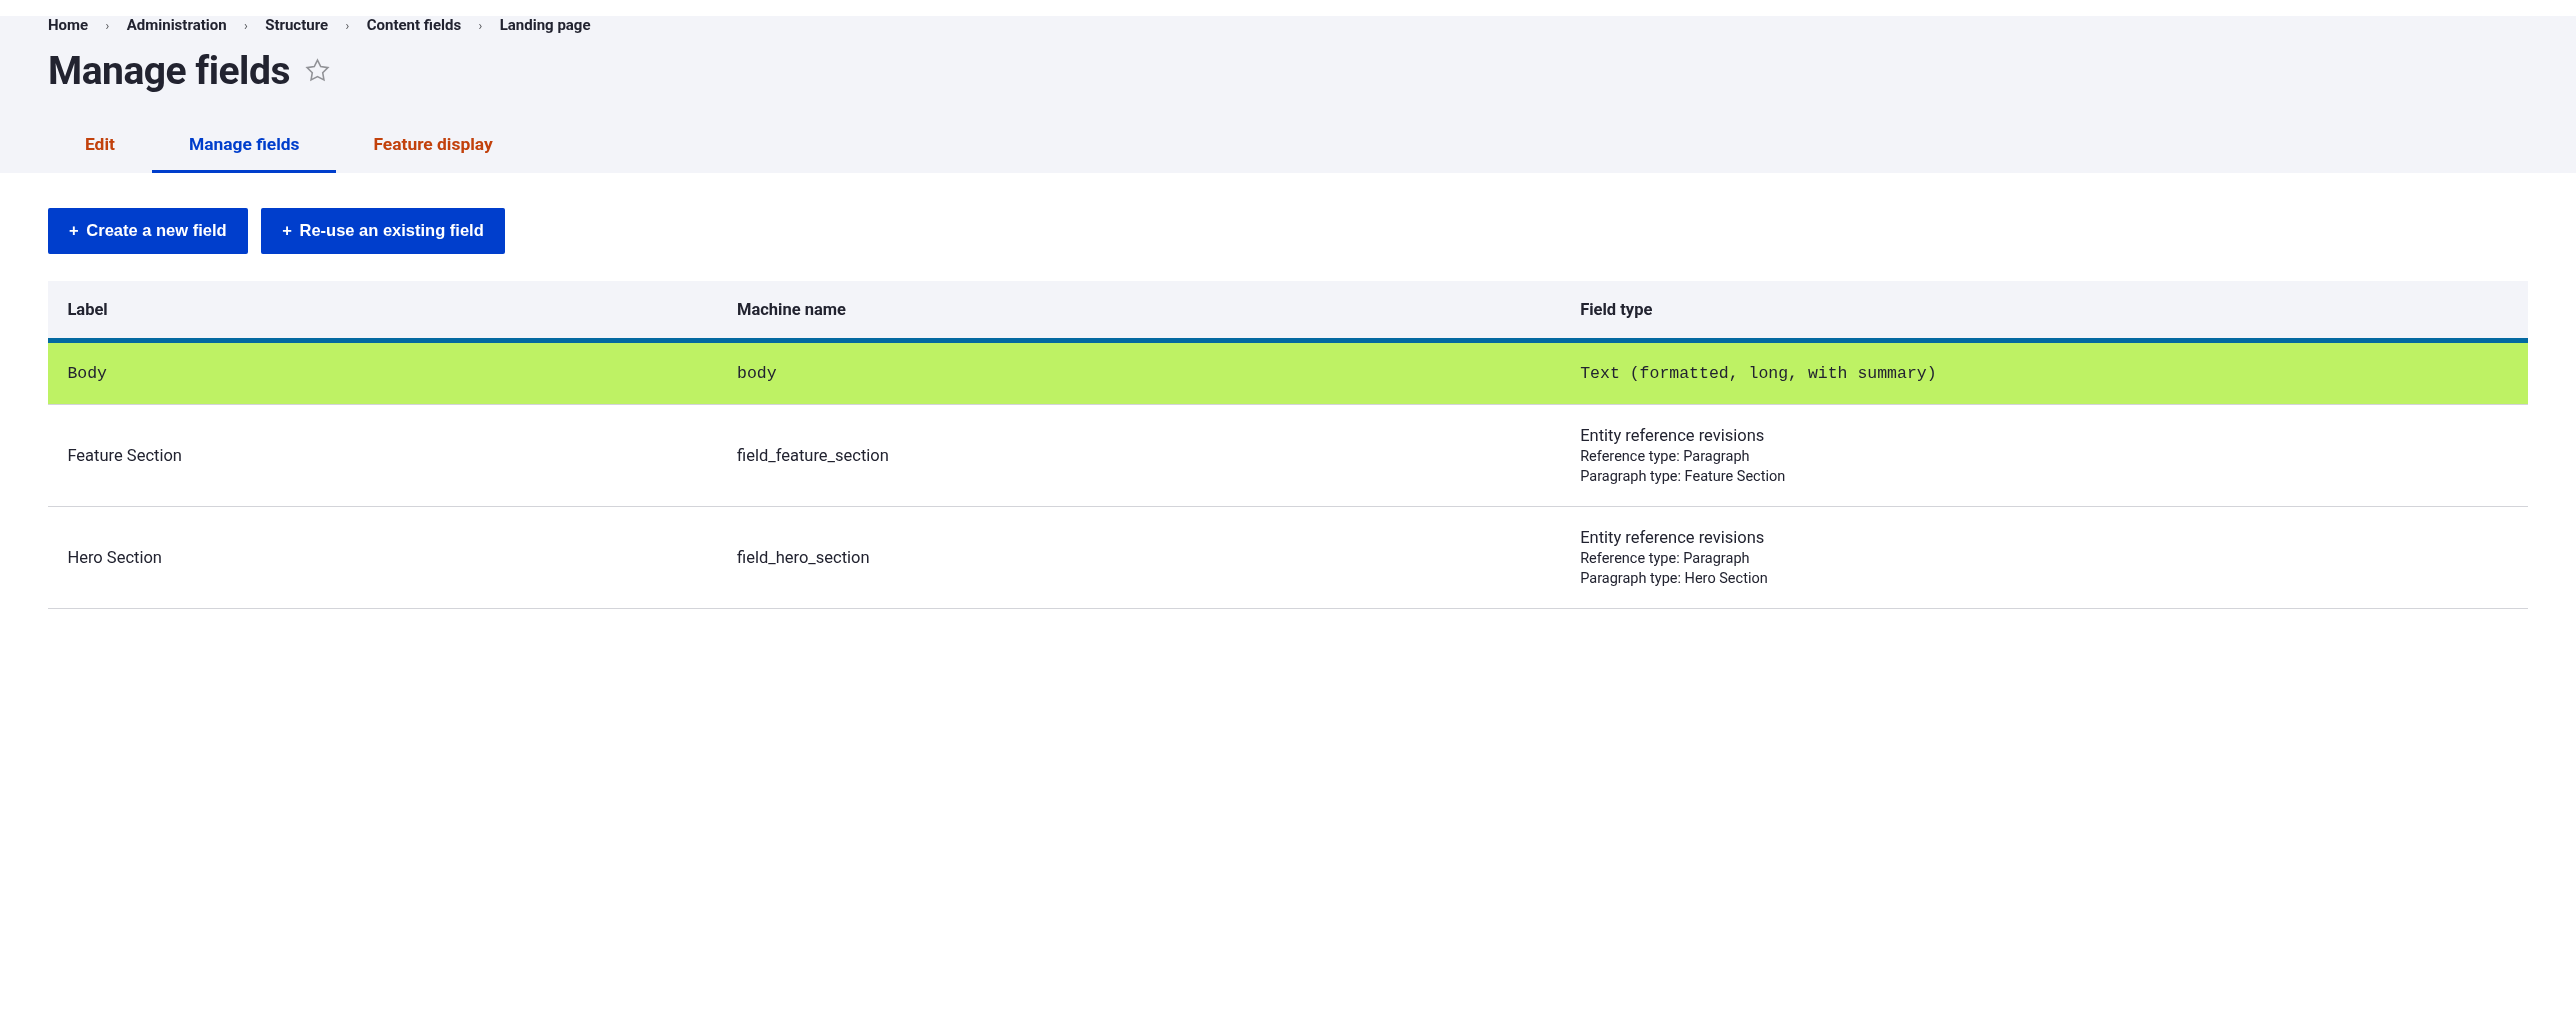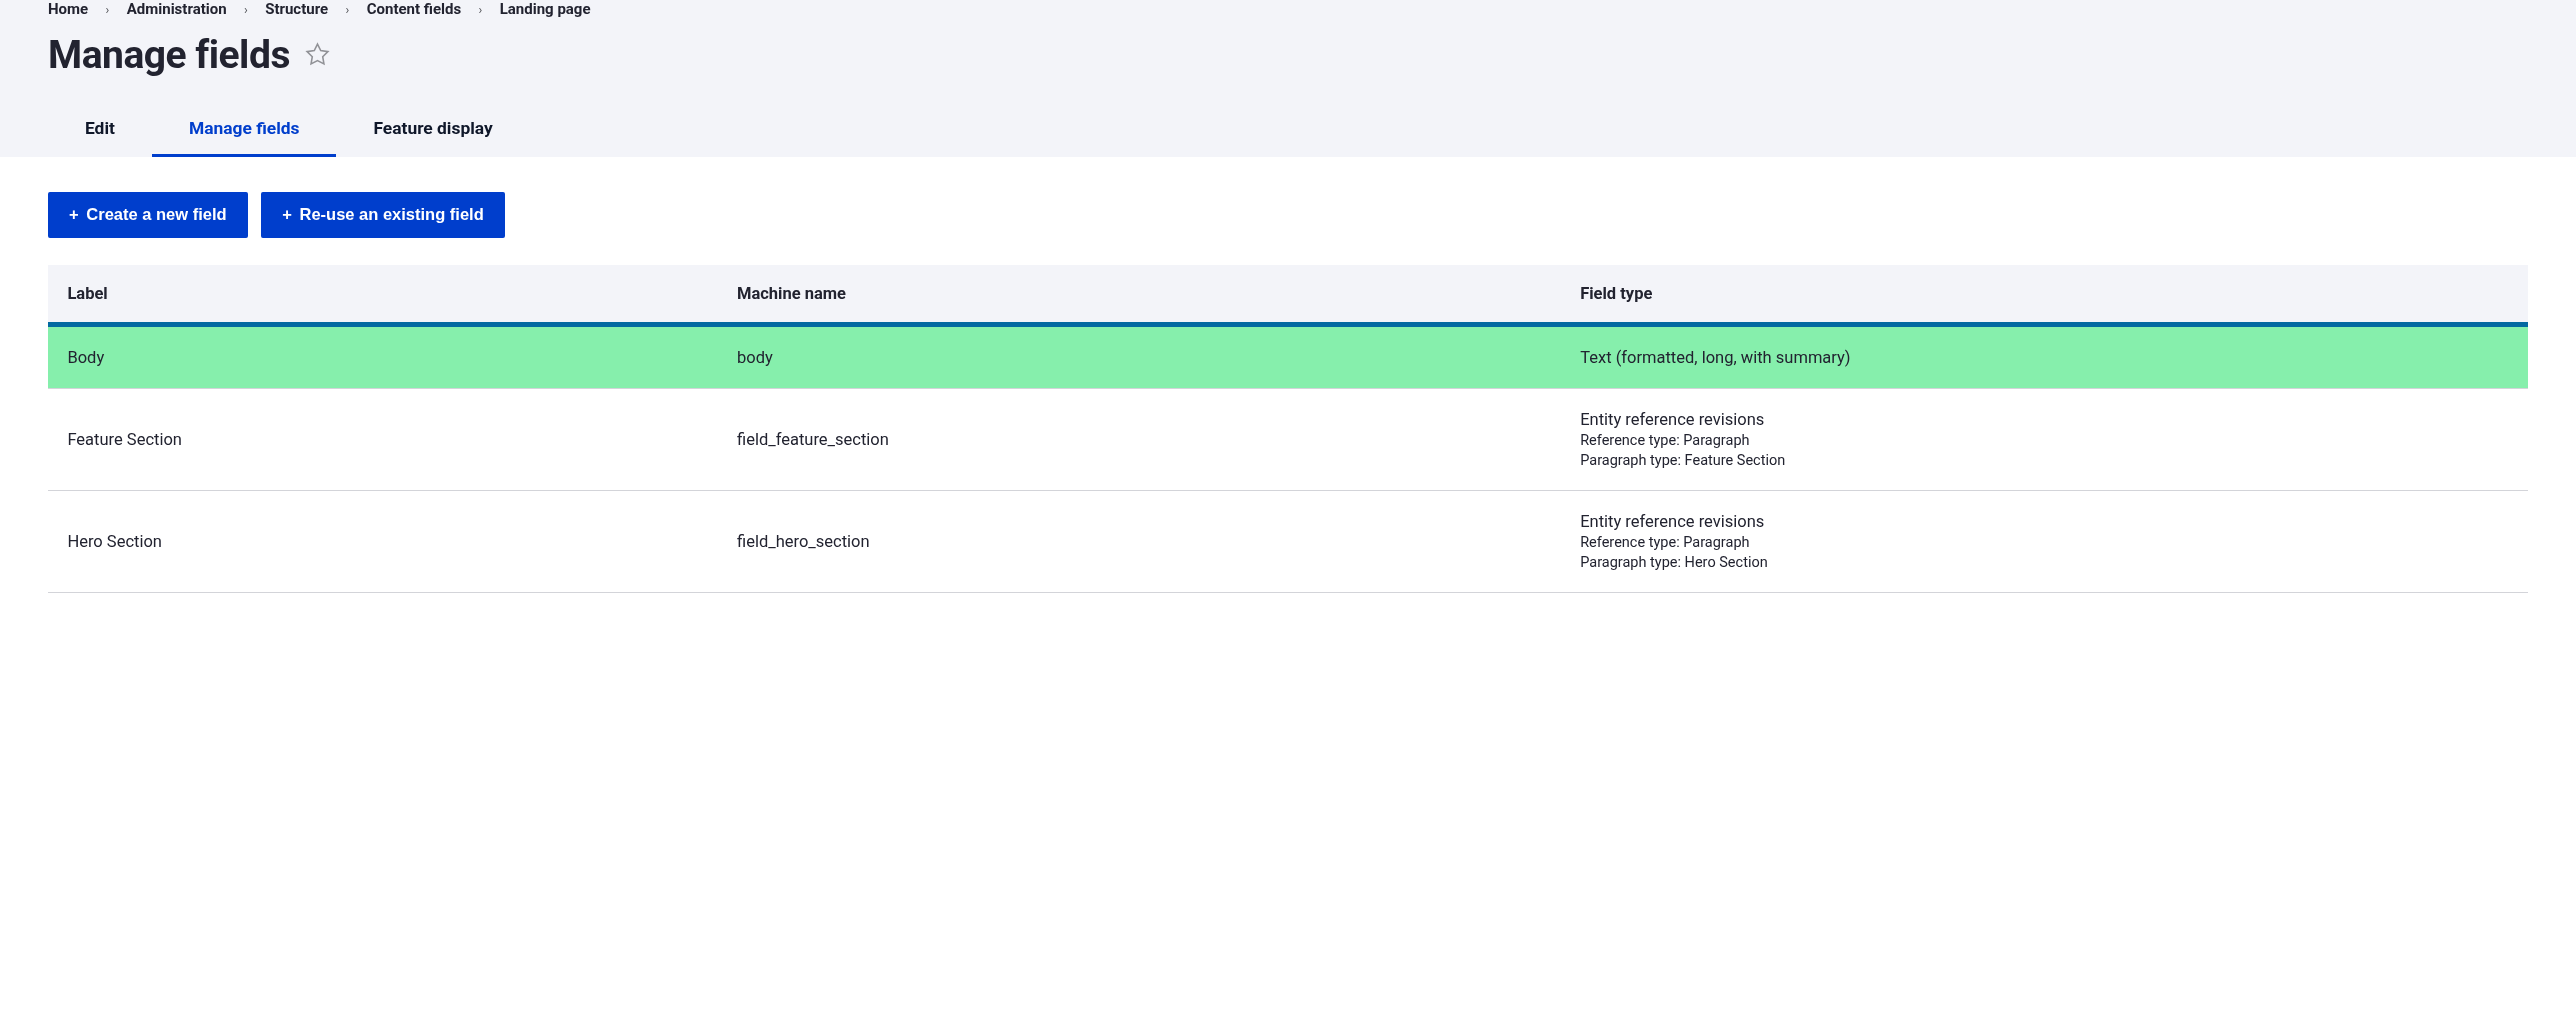--- a/index.html
+++ b/index.html
@@ -8,20 +8,21 @@
       box-sizing: border-box;
     }
     body {
       font-family: -apple-system, BlinkMacSystemFont, "Segoe UI", Roboto, Helvetica, Arial, sans-serif;
       color: #222330;
       background: #fff;
     }
     .top-region {
       background: #f3f4f9;
       padding: 0 48px;
+      margin-top: 16px;
     }
     .breadcrumb {
       display: flex;
       align-items: center;
       gap: 17.4px;
       padding: 0 0 13.5px 0;
       font-size: 15px;
       font-weight: 700;
       color: #222330;
     }
@@ -53,21 +54,21 @@
       cursor: pointer;
     }
     .tabs {
       display: flex;
       gap: 0;
     }
     .tab {
       padding: 13.5px 37px 15.5px 37px;
       font-size: 17.4px;
       font-weight: 700;
-      color: #0f172a;
+      color: #c2410c;
       cursor: pointer;
       border-bottom: 3.9px solid transparent;
     }
     .tab.active {
       color: #003ecc;
       border-bottom-color: #003ecc;
     }
     .content-region {
       padding: 35px 48px;
     }
@@ -107,21 +108,22 @@
       border-bottom: 5px solid #0369a1;
     }
     table.fields-table tbody td {
       padding: 21px 19.4px;
       font-size: 16.5px;
       color: #222330;
       border-bottom: 1px solid #d3d4d9;
       vertical-align: middle;
     }
     table.fields-table tbody tr:first-child td {
-      background: #86efac;
+      background: #bef264;
+      font-family: Liberation Mono, monospace;
     }
     .field-type-main {
       font-size: 16.5px;
       color: #222330;
     }
     .field-type-sub {
       font-size: 14.5px;
       color: #222330;
       margin-top: 2.9px;
     }

